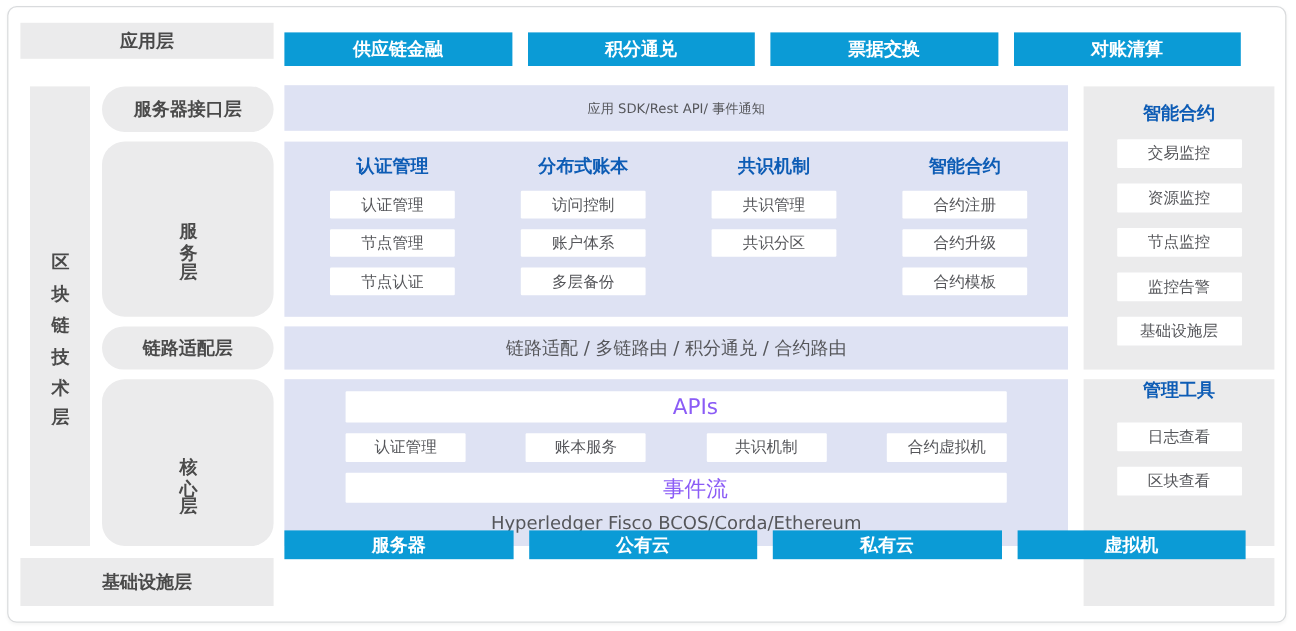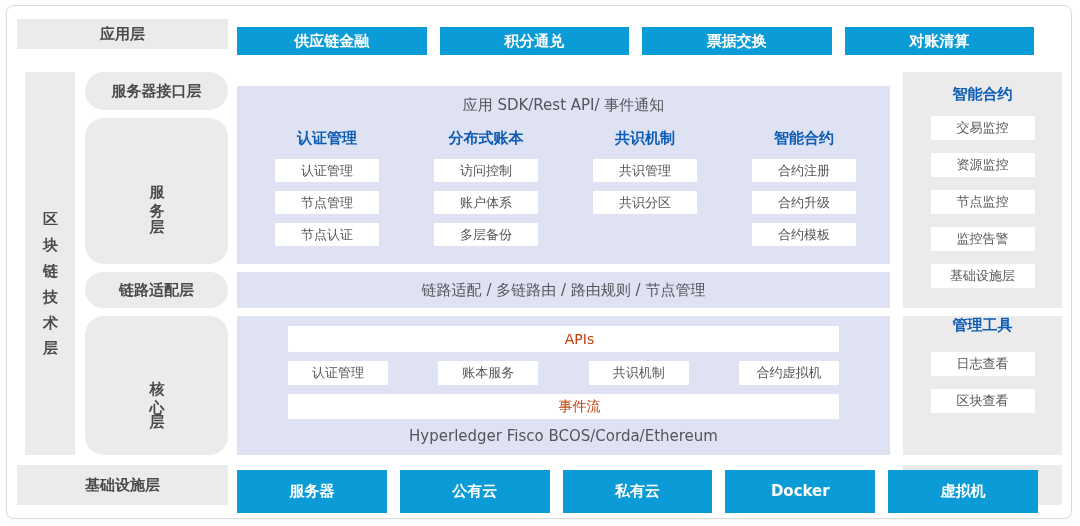--- a/index.html
+++ b/index.html
@@ -34,35 +34,35 @@
   
   .inner-label { left:85px; width:143px; font-size:15px; font-weight:600; color:#4a4a4a;border-radius:19px; }
   .lbl-interface { top:72px; height:38px; }
   .lbl-service   { top:118px; height:146px; }
   .lbl-link      { top:272px; height:36px; }
   .lbl-core      { top:316px; height:139px; }
   .lbl-service .vtext, .lbl-core .vtext { letter-spacing:17px; margin-bottom:-17px; }
 
   
   .lav { left:237px; width:653px; }
-  .bar-interface { top:86px; height:38px; font-size:15px; color:#55565a; }
+  .bar-interface { top:71px; height:38px; font-size:11px; color:#55565a; }
   .bar-link      { top:272px; height:36px; font-size:15px; color:#55565a; }
 
   .panel-service { top:118px; height:146px; display:flex; justify-content:space-between; padding:0 24px 0 28px; }
   .svc-col { width:124px; display:flex; flex-direction:column; align-items:center; }
   .svc-header { margin-top:11px; height:21px; font-size:15px; font-weight:bold; color:#0d5cb5; }
   .svc-items { margin-top:9px; display:flex; flex-direction:column; gap:9px; align-items:center; }
   .white-box {
     width:104px; height:23px; background:#ffffff; color:#55565a; font-size:13px;
     display:flex; align-items:center; justify-content:center; border-radius:1px;
   }
 
   .panel-core { top:316px; height:139px; padding:10px 51px 0 51px; display:flex; flex-direction:column; }
   .white-bar {
-    width:100%; height:26px; background:#ffffff; color:#c2410c; font-size:14px;
+    width:100%; height:26px; background:#ffffff; color:#8b5cf6; font-size:18px;
     display:flex; align-items:center; justify-content:center; border-radius:1px;padding-left:32px;
   }
   .core-modules { margin-top:9px; display:flex; justify-content:space-between; }
   .core-modules .white-box { width:100px; height:24px; }
   .bar-event { margin-top:9px; height:25px; }
   .core-platforms { margin-top:8px; text-align:center; font-size:15px; color:#55565a; }
 
   
   .right-panel { left:903px; width:159px; display:flex; flex-direction:column; align-items:center; }
   .panel-monitor { top:72px; height:236px; }
@@ -70,21 +70,21 @@
   .right-header { font-size:15px; font-weight:bold; color:#0d5cb5; }
   .panel-monitor .right-header { margin-top:13px; }
   .panel-tools   .right-header { }
   .right-items { margin-top:12px; display:flex; flex-direction:column; gap:13px; align-items:flex-start; }
   .panel-tools .right-items { margin-top:17px; }
   .right-items .white-box { height:24px; }
   .right-bottom-gray { left:903px; top:465px; width:159px; height:40px; }
 
   
   .infra-label { left:17px; top:465px; width:211px; height:40px; font-size:15px; font-weight:600; color:#4a4a4a; }
-  .infra-buttons { left:237px; top:470px; width:801px; height:43px; display:flex; gap:13px; z-index:2; }
+  .infra-buttons { left:237px; top:442px; width:801px; height:24px; display:flex; gap:13px; z-index:2; }
 </style>
 </head>
 <body>
 
 <div class="stage">
   <div class="card-border"></div>
 
   <div class="abs gray-box flex-c app-label">应用层</div>
   <div class="abs app-buttons">
 
@@ -136,21 +136,21 @@
       <div class="svc-items">
 
       <div class="white-box">合约注册</div>
           <div class="white-box">合约升级</div>
           <div class="white-box">合约模板</div>
         </div>
     </div>
   </div>
 
   <div class="abs gray-box flex-c inner-label lbl-link">链路适配层</div>
-  <div class="abs lavender flex-c lav bar-link">链路适配 / 多链路由 / 路由规则 / 节点管理</div>
+  <div class="abs lavender flex-c lav bar-link">链路适配 / 多链路由 / 积分通兑 / 合约路由</div>
 
   <div class="abs gray-box flex-c inner-label lbl-core">
     <span class="vtext">核心层</span>
   </div>
   <div class="abs lavender lav panel-core">
     <div class="white-bar">APIs</div>
     <div class="core-modules">
 
     <div class="white-box">认证管理</div>
         <div class="white-box">账本服务</div>
@@ -182,16 +182,15 @@
       </div>
   </div>
   <div class="abs gray-box right-bottom-gray"></div>
 
   <div class="abs gray-box flex-c infra-label">基础设施层</div>
   <div class="abs infra-buttons">
 
   <div class="blue-btn">服务器</div>
       <div class="blue-btn">公有云</div>
       <div class="blue-btn">私有云</div>
-      <div class="blue-btn">Docker</div>
       <div class="blue-btn">虚拟机</div>
     </div>
 </div>
 
 </body></html>

